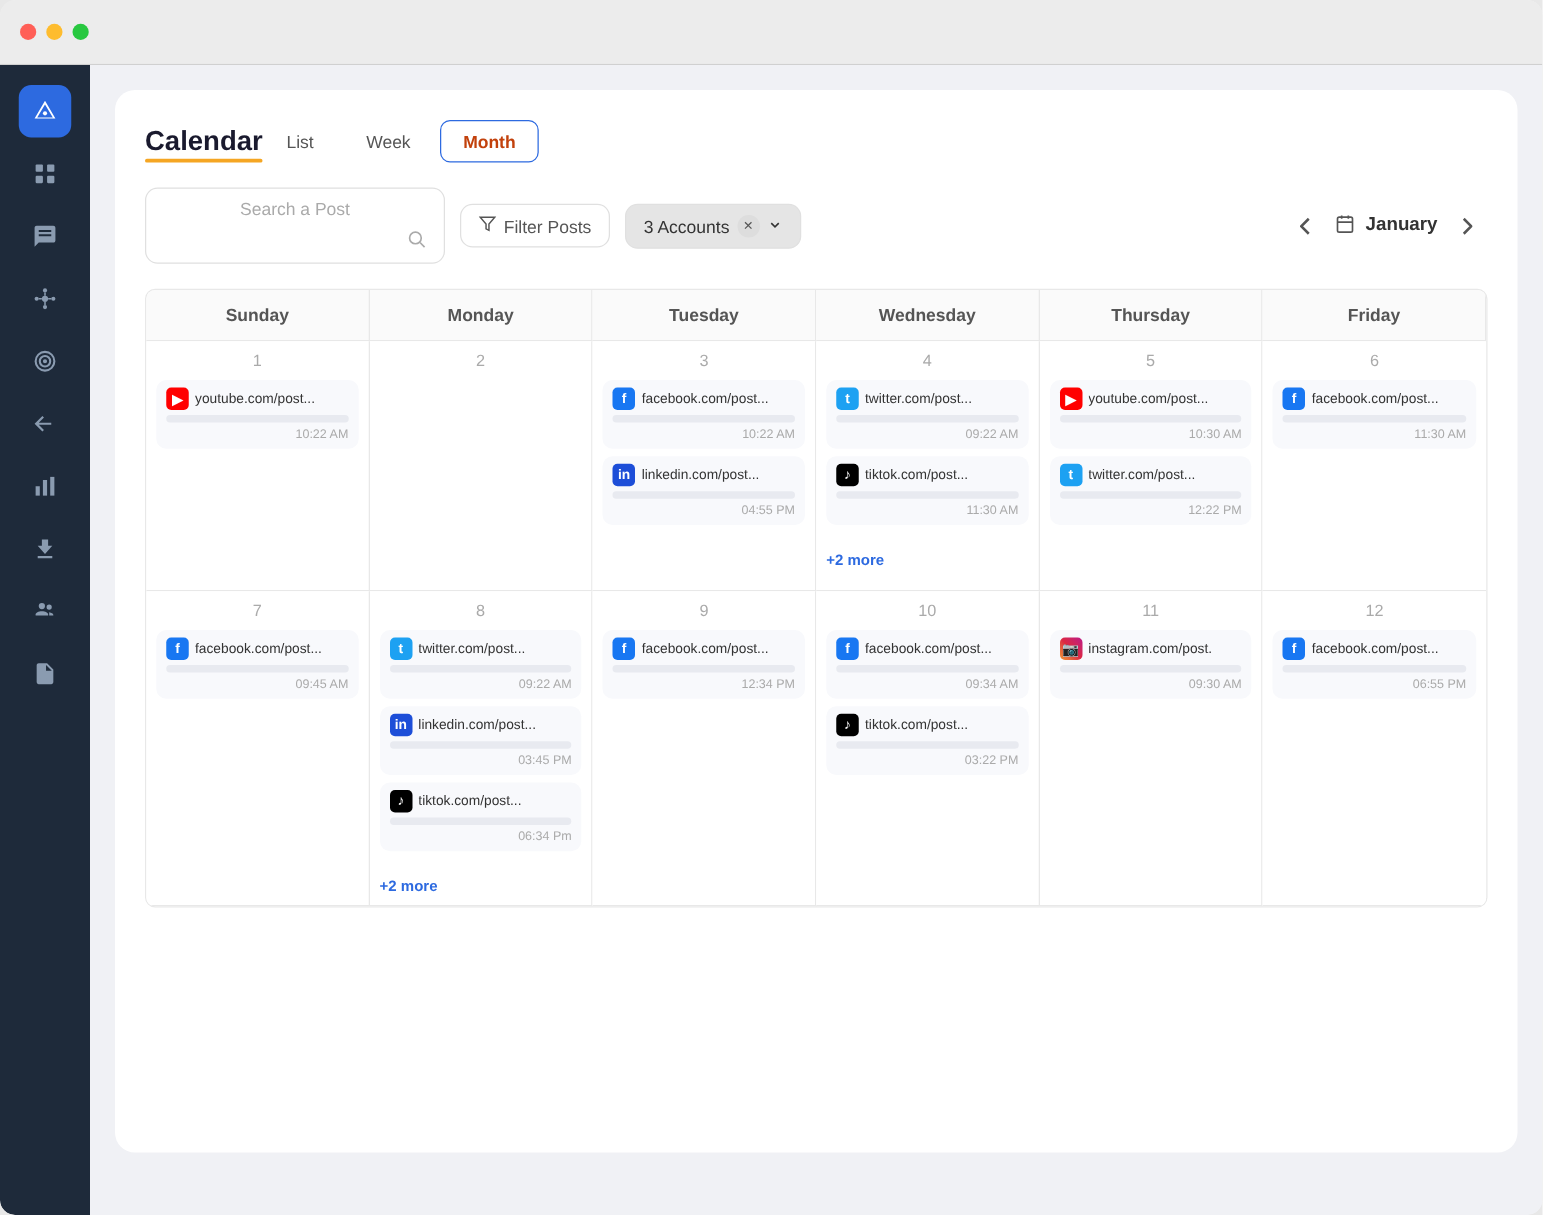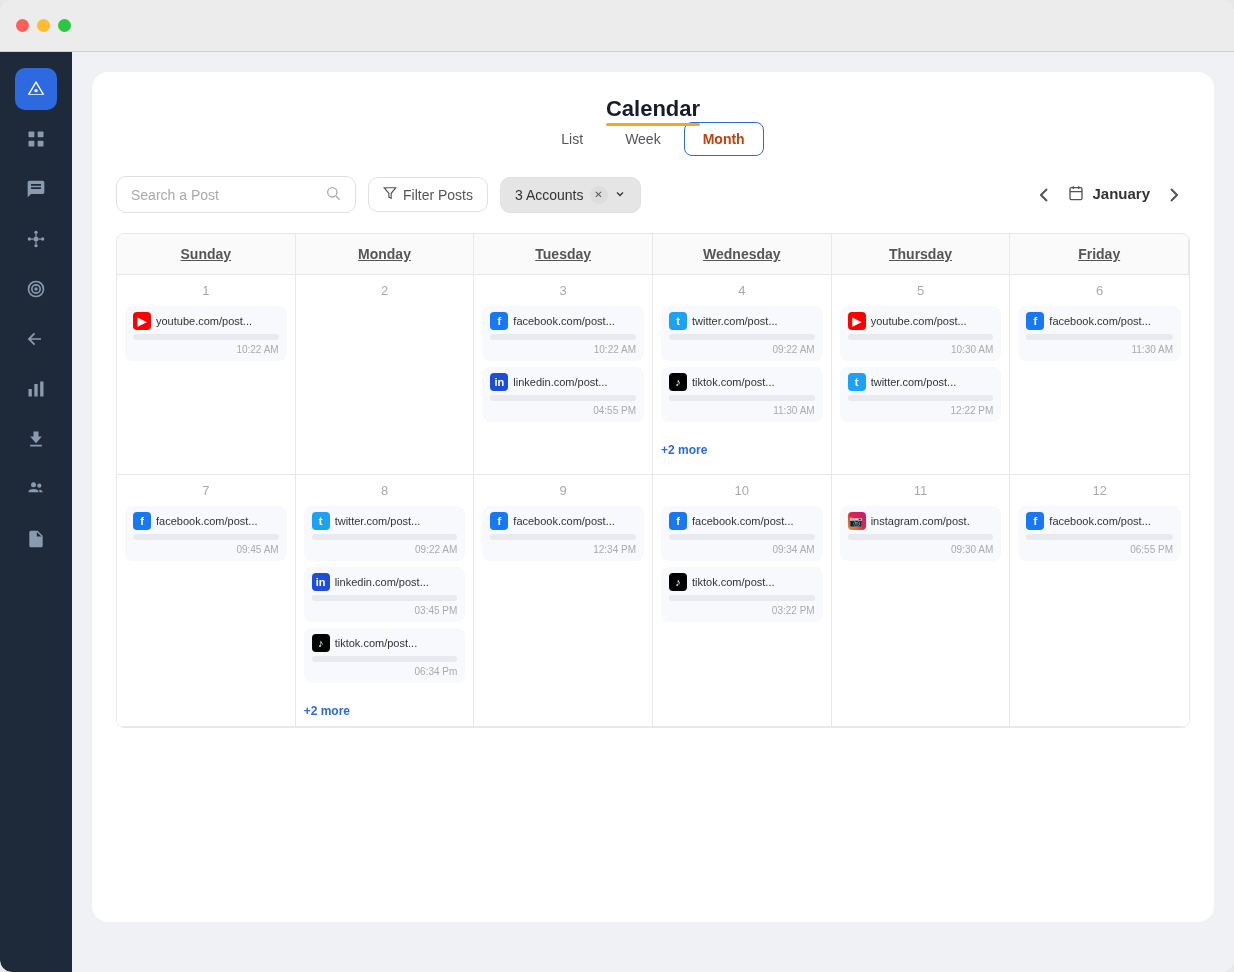--- a/index.html
+++ b/index.html
@@ -92,21 +92,20 @@
       border-radius: 16px;
       padding: 24px;
       min-height: 850px;
     }
 
     
     .calendar-header {
       display: flex;
       align-items: center;
       margin-bottom: 20px;
-      flex-direction: column;
     }
     .calendar-title {
       font-size: 22px;
       font-weight: 700;
       color: #1a1a2e;
       position: relative;
     }
     .calendar-title::after {
       content: '';
       position: absolute;
@@ -149,20 +148,21 @@
       display: flex;
       align-items: center;
       gap: 8px;
       border: 1px solid #e0e0e0;
       border-radius: 10px;
       padding: 8px 14px;
       background: #fff;
       min-width: 240px;
       color: #999;
       font-size: 14px;
+      flex-direction: column;
     }
     .filter-btn {
       display: flex;
       align-items: center;
       gap: 6px;
       border: 1px solid #e0e0e0;
       border-radius: 10px;
       padding: 8px 14px;
       background: #fff;
       font-size: 14px;
@@ -230,21 +230,20 @@
       overflow: hidden;
     }
     .day-header {
       text-align: center;
       padding: 12px 0;
       font-size: 14px;
       font-weight: 600;
       color: #555;
       background: #fafafa;
       border-bottom: 1px solid #e8e8e8;
-      text-decoration: underline;
     }
     .day-header:not(:last-child) {
       border-right: 1px solid #e8e8e8;
     }
     .day-cell {
       min-height: 200px;
       border-right: 1px solid #e8e8e8;
       border-bottom: 1px solid #e8e8e8;
       padding: 8px;
       background: #fff;

